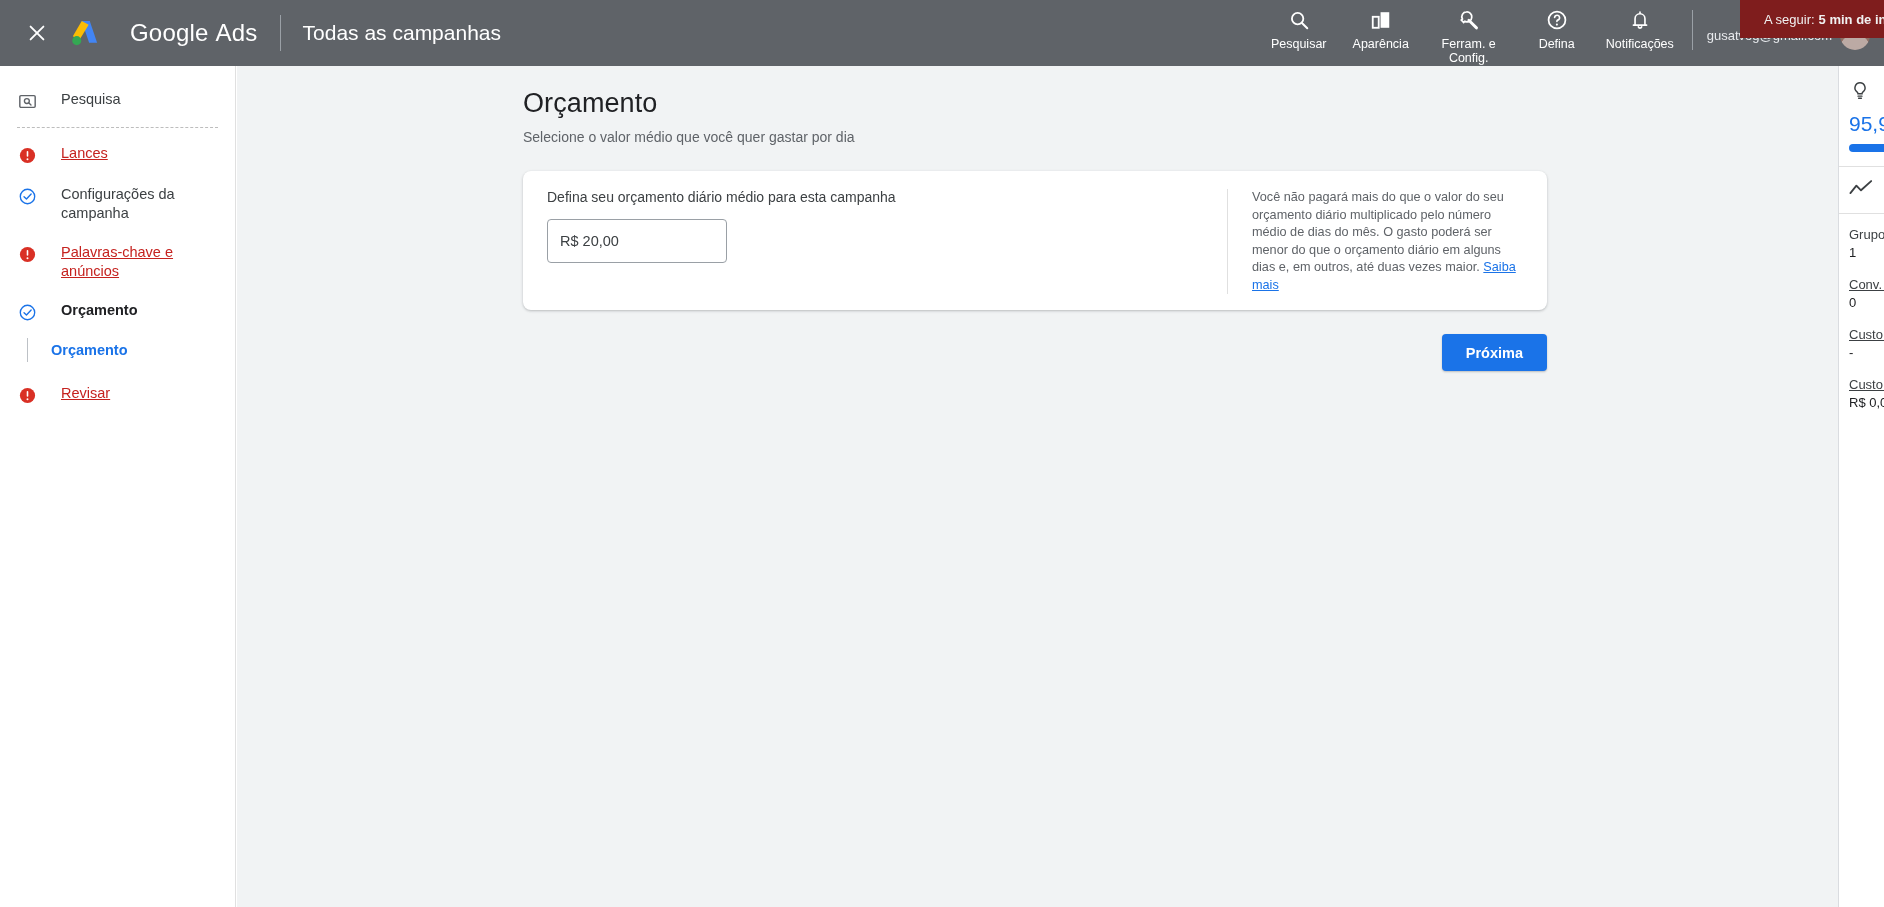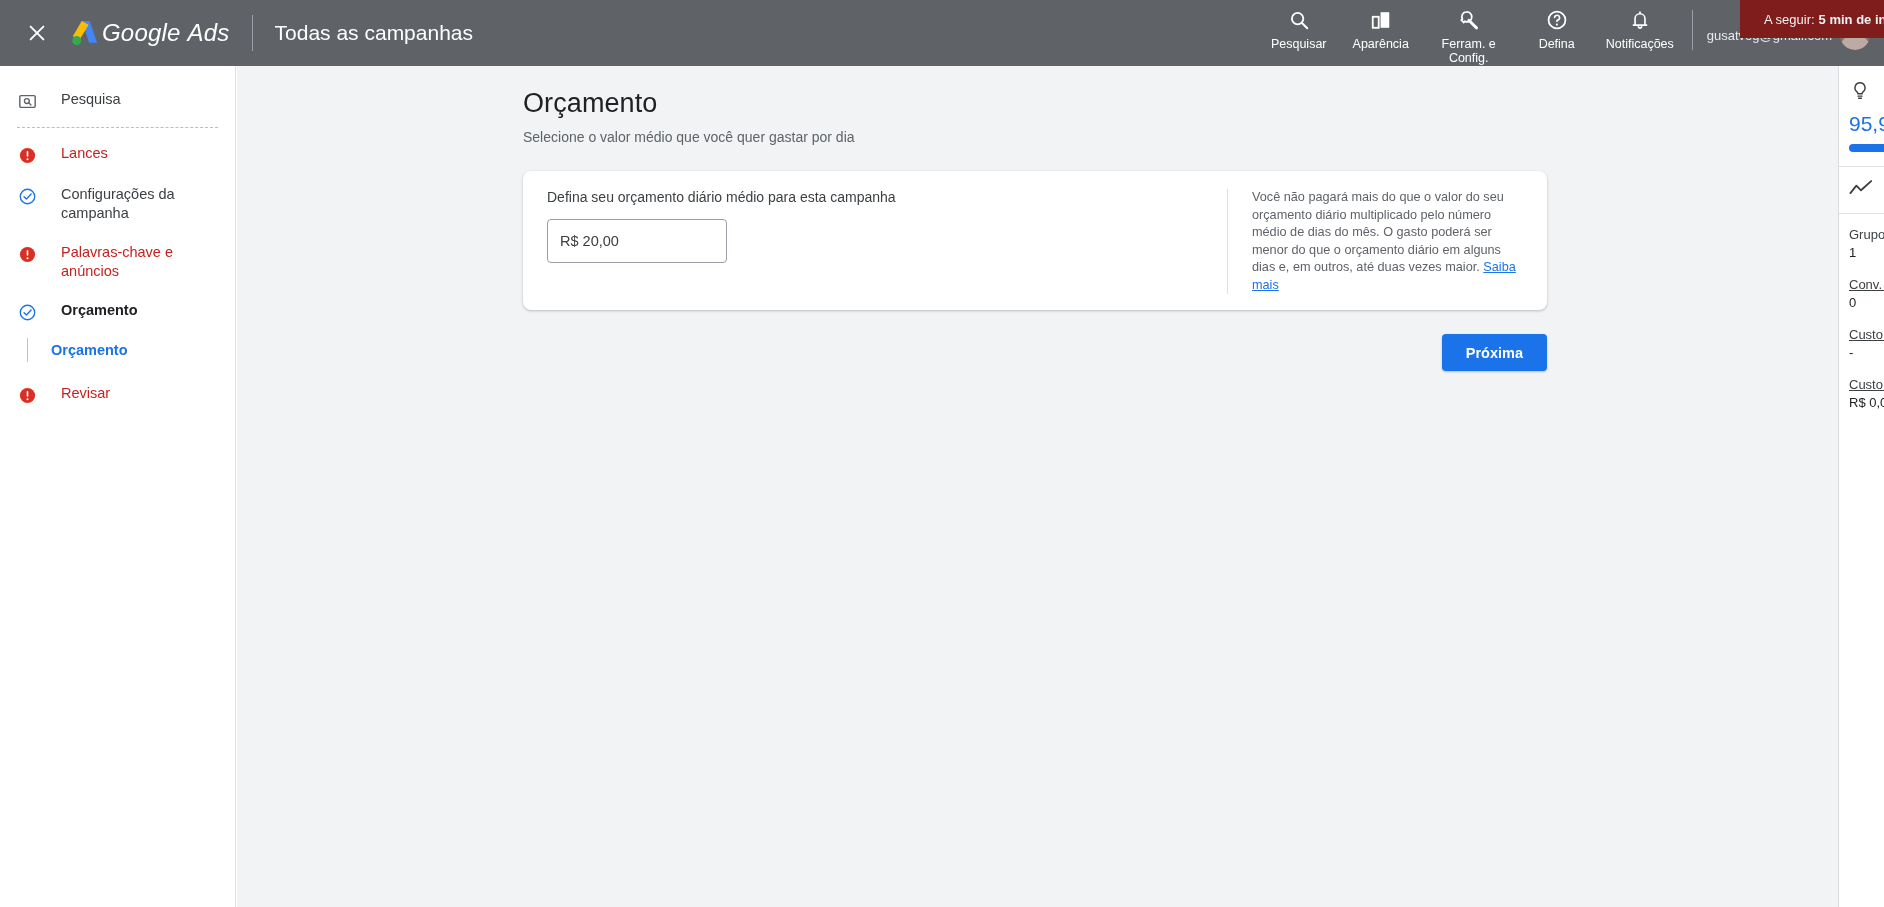--- a/index.html
+++ b/index.html
@@ -23,22 +23,22 @@
     display: flex; align-items: center;
     height: 66px; padding-left: 14px;
   }
   .close-btn {
     width: 46px; height: 46px;
     display: flex; align-items: center; justify-content: center;
     cursor: pointer; border-radius: 50%;
   }
   .close-btn svg { display:block; }
   .brand {
-    display: flex; align-items: center; gap: 0;
-    margin-left: 10px; cursor: pointer; font-style: italic;
+    display: flex; align-items: center; gap: 28px;
+    margin-left: 10px; cursor: pointer;
   }
   .brand-logo { width: 32px; height: 30px; display:block; }
   .brand-text {
     color: #ffffff; font-size: 24px; letter-spacing: .2px;
     font-family: "Liberation Sans", sans-serif; font-weight: 400;
     white-space: nowrap;
   }
   .brand-text .ads { margin-left: 7px; }
   .vsep {
     width: 1px; height: 36px; background: #9aa0a6;
@@ -120,21 +120,21 @@
   }
   .nav-item .ico {
     width: 20px; height: 20px; flex: 0 0 20px;
     display: flex; align-items: center; justify-content: center;
     margin-top: 1px;
   }
   .nav-item .lbl {
     font-size: 14.5px; line-height: 19px;
     color: #3c4043;
   }
-  .nav-item.red .lbl { color: #c5221f; }
+  .nav-item.red .lbl { color: #c5221f; text-decoration: underline; }
   .nav-item.current .lbl { font-weight: 700; color: #202124; }
   .nav-divider {
     border-bottom: 1px dashed #bdbdbd;
     margin: 6px 17px 6px 17px;
   }
   .sub-wrap {
     display: flex;
     padding: 4px 0 10px 0;
   }
   .sub-rule {

